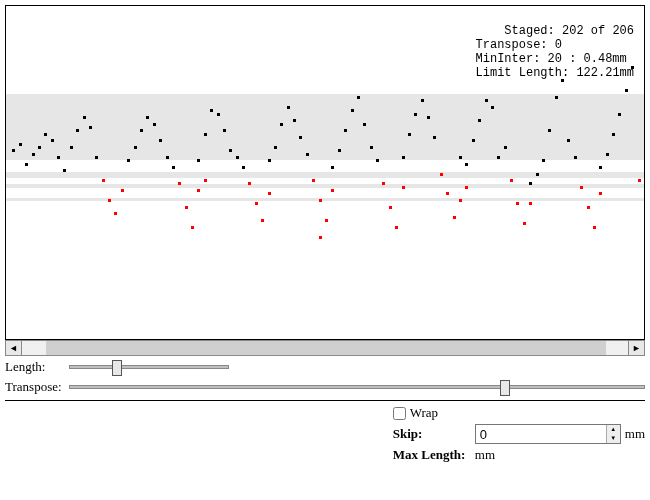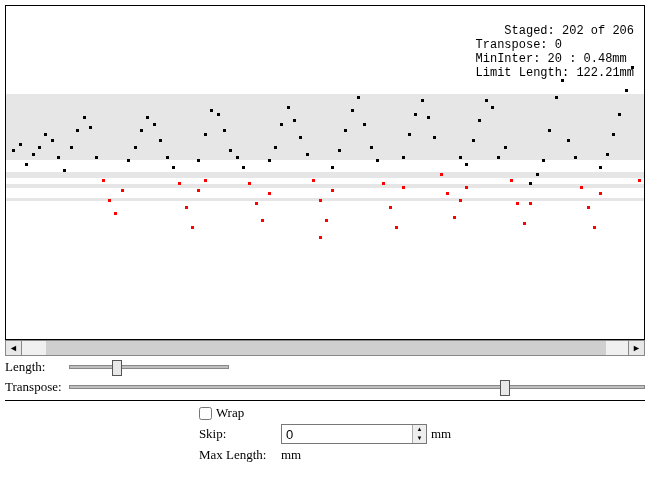--- a/index.html
+++ b/index.html
@@ -116,21 +116,21 @@
   .sep {
     border: none;
     border-top: 1px solid #000;
     margin: 4px 0;
     width: 640px;
   }
   .bottom {
     display: flex;
     width: 640px;
     align-items: flex-start;
-    justify-content: center;
+    justify-content: flex-end;
   }
   .form-col {
     display: flex;
     flex-direction: column;
     gap: 3px;
   }
   .check-row {
     display: flex;
     align-items: center;
     gap: 4px;
@@ -138,21 +138,21 @@
   .check-row input[type=checkbox] {
     width: 13px;
     height: 13px;
     margin: 0;
   }
   .num-row {
     display: flex;
     align-items: center;
     gap: 4px;
   }
-  .num-row label { min-width: 78px; }
+  .num-row label { min-width: 78px; font-weight: bold; }
   .num-row:first-of-type label { min-width: 36px; }
   .num-input {
     display: inline-flex;
     align-items: stretch;
     border: 1px solid #777;
     height: 20px;
     background: #fff;
   }
   .num-input input {
     border: none;

